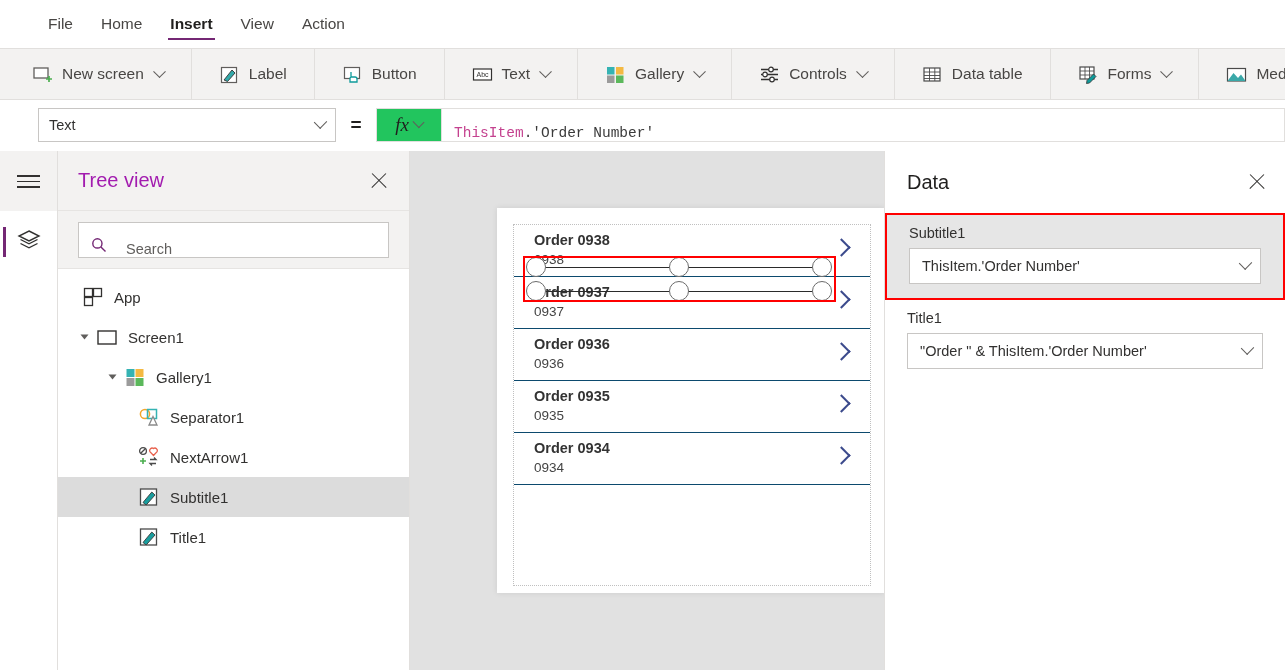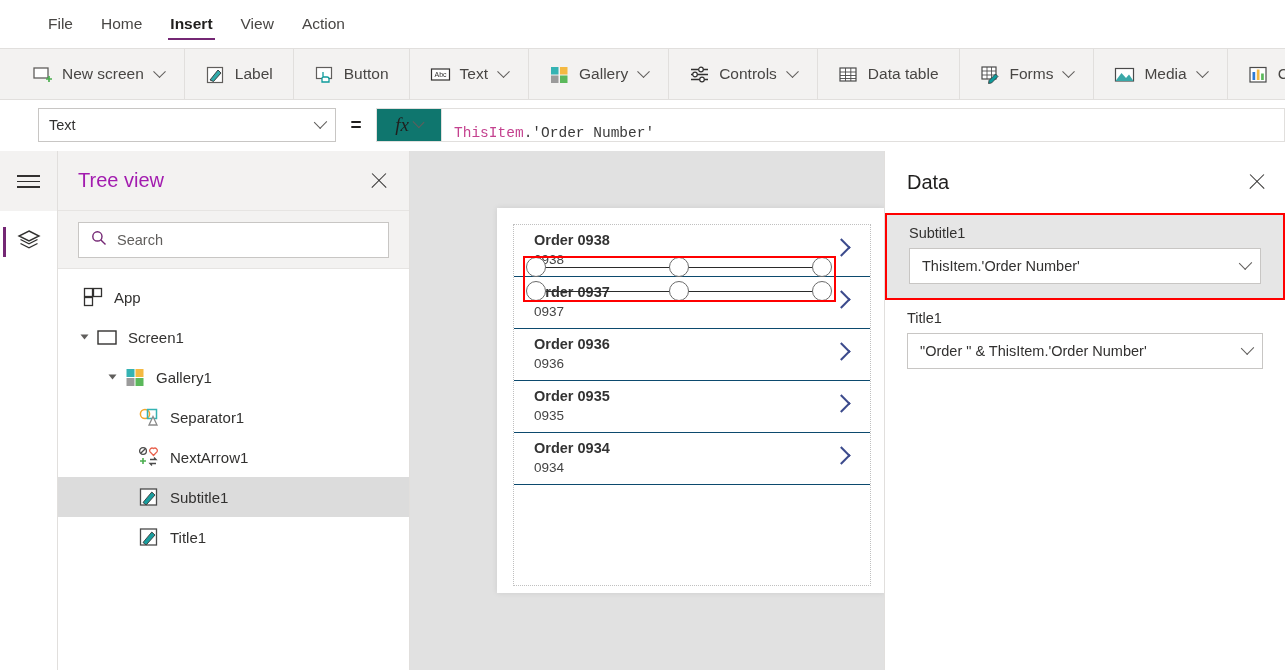--- a/index.html
+++ b/index.html
@@ -36,21 +36,21 @@
   
   .ribbon {
     position: absolute; left: 0; top: 48px; width: 1285px; height: 52px;
     background: #f3f2f1;
     border-top: 1px solid #e1dfdd;
     border-bottom: 1px solid #e1dfdd;
     display: flex; align-items: center;
   }
   .rib-group {
     display: flex; align-items: center; height: 52px;
-    padding: 0 20px; gap: 9px;
+    padding: 0 27px; gap: 9px;
     border-right: 1px solid #e1dfdd;
     cursor: pointer; white-space: nowrap;
   }
   .rib-group:first-child { padding-left: 32px; }
   .rib-label { font-size: 15.5px; color: #484644; }
   .rib-ico { width: 21px; height: 21px; flex: 0 0 21px; position: relative; }
   .chev-dn {
     width: 9px; height: 9px; flex: 0 0 9px; margin-left: 2px;
     border-right: 1.4px solid #605e5c; border-bottom: 1.4px solid #605e5c;
     transform: rotate(45deg) translate(-2px,-2px);
@@ -67,21 +67,21 @@
     display: flex; align-items: center; padding: 0 10px;
     font-size: 14.5px; color: #323130; cursor: pointer;
   }
   .prop-select .chev-dn { margin-left: auto; width: 10px; height: 10px; }
   .eq-sign {
     width: 40px; text-align: center; font-size: 19px;
     color: #201f1e; font-weight: bold;
   }
   .fx-btn {
     width: 66px; height: 34px; border: 1px solid #e1dfdd;
-    background: #0f766e; display: flex; align-items: center;
+    background: #22c55e; display: flex; align-items: center;
     justify-content: center; gap: 3px; cursor: pointer;
   }
   .fx-btn .fxg { font-family: "Liberation Serif", serif; font-style: italic; font-size: 19px; color: #201f1e;}
   .fx-btn .chev-dn { width: 8px; height: 8px; }
   .formula-input {
     flex: 1; height: 34px; border: 1px solid #e1dfdd; border-left: none;
     background: #ffffff; display: flex; align-items: flex-end;
     padding-left: 12px;
     font-family: "Liberation Mono", monospace; font-size: 14.5px;
     white-space: pre;
@@ -134,21 +134,21 @@
   }
   .xbtn::before { transform: rotate(45deg); }
   .xbtn::after  { transform: rotate(-45deg); }
   .search-wrap {
     height: 58px; background: #f3f2f1;
     display: flex; align-items: center; padding: 0 20px;
     border-bottom: 1px solid #e6e4e2;
   }
   .search-box {
     flex: 1; height: 36px; background: #ffffff; border: 1px solid #c8c6c4;
-    display: flex; align-items: center; gap: 10px; padding: 0 12px; cursor: text;
+    display: flex; align-items: flex-end; gap: 19px; padding: 0 12px; cursor: text;
   }
   .search-txt { font-size: 14.5px; color: #605e5c; }
   .tree-list { padding-top: 8px; }
   .tree-row {
     height: 40px; display: flex; align-items: center;
     font-size: 15px; color: #323130; cursor: pointer; position: relative;
   }
   .tree-row.sel { background: #dcdcdc; }
   .tw-ico { width: 22px; height: 22px; flex: 0 0 22px; margin-right: 10px; position: relative; }
   .caret {

